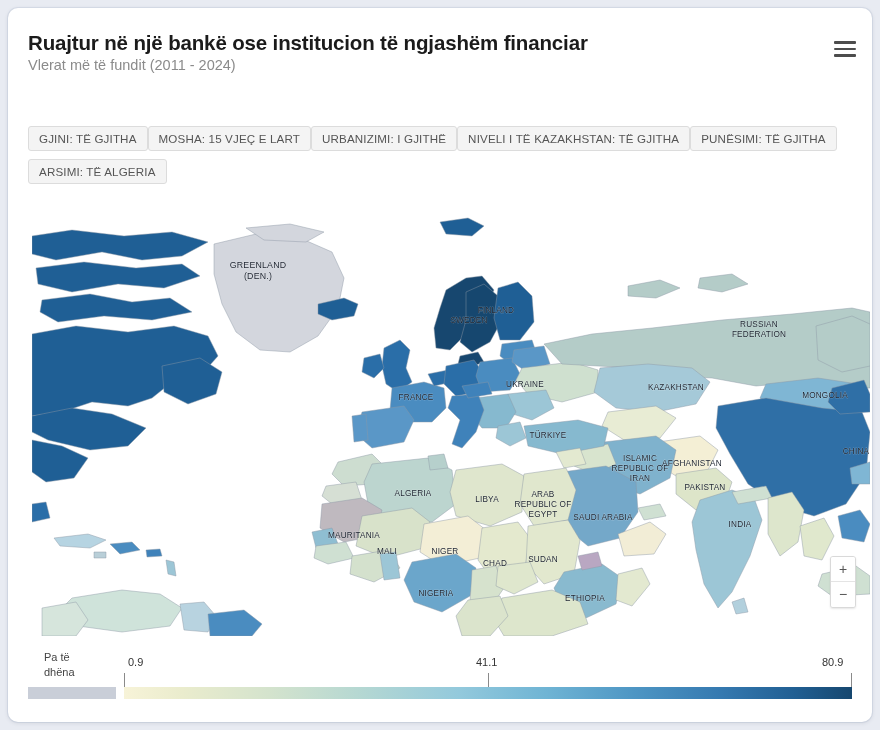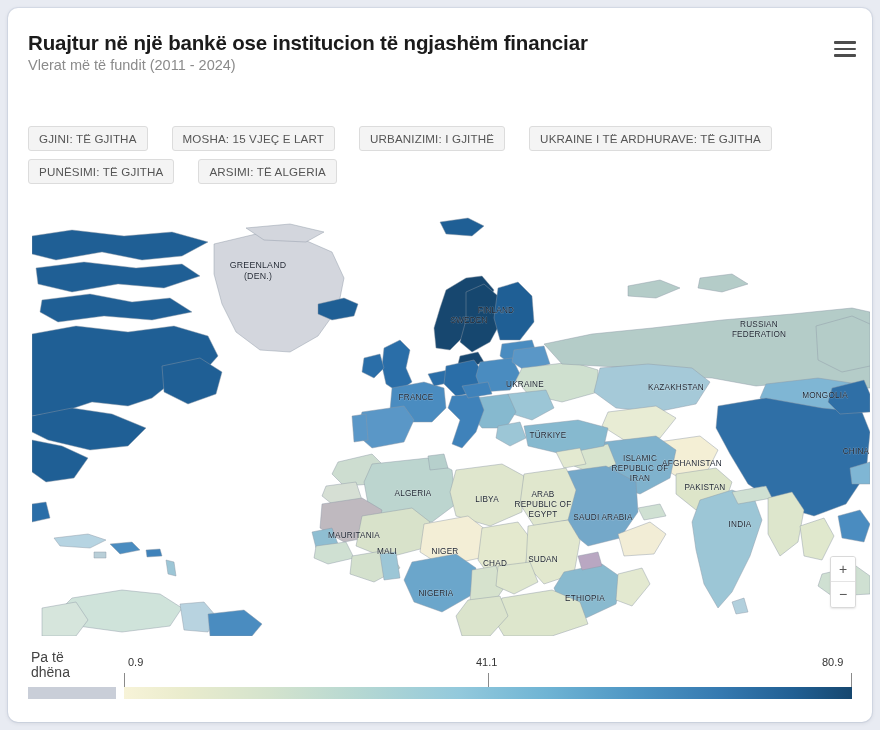--- a/index.html
+++ b/index.html
@@ -80,21 +80,21 @@
   }
 
   
   .chips {
     position: absolute;
     left: 20px;
     top: 118px;
     width: 824px;
     display: flex;
     flex-wrap: wrap;
-    gap: 8px 24px;
+    gap: 8px 0;
     align-content: flex-start;
   }
   .chip {
     display: inline-flex;
     align-items: center;
     height: 25px;
     padding: 0 10px;
     background: #f4f4f4;
     border: 1px solid #dcdcdc;
     border-radius: 3px;
@@ -173,24 +173,24 @@
   
   .legend {
     position: absolute;
     left: 20px;
     top: 640px;
     width: 824px;
     height: 58px;
   }
   .nodata-label {
     position: absolute;
-    left: 3px;
+    left: 16px;
     top: 2px;
     width: 72px;
-    font-size: 14px;
+    font-size: 11px;
     line-height: 15px;
     color: #444;
   }
   .nodata-swatch {
     position: absolute;
     left: 0px;
     top: 39px;
     width: 88px;
     height: 12px;
     background: #c9ced8;
@@ -248,21 +248,21 @@
         <span></span>
         <span></span>
         <span></span>
       </div>
     </div>
 
     <div class="chips">
       <div class="chip">GJINI: TË GJITHA</div>
       <div class="chip">MOSHA: 15 VJEÇ E LART</div>
       <div class="chip">URBANIZIMI: I GJITHË</div>
-      <div class="chip">UKRAINE I TË ARDHURAVE: TË GJITHA</div>
+      <div class="chip">NIVELI I TË KAZAKHSTAN: TË GJITHA</div>
       <div class="chip">PUNËSIMI: TË GJITHA</div>
       <div class="chip">ARSIMI: TË ALGERIA</div>
     </div>
 
     <div class="map-wrap">
       <svg class="map-svg" viewBox="0 0 838 420">
         <rect x="0" y="0" width="838" height="420" fill="#ffffff"></rect>
 
         <g stroke="#8d99a6" stroke-width="0.45" stroke-linejoin="round">
 

